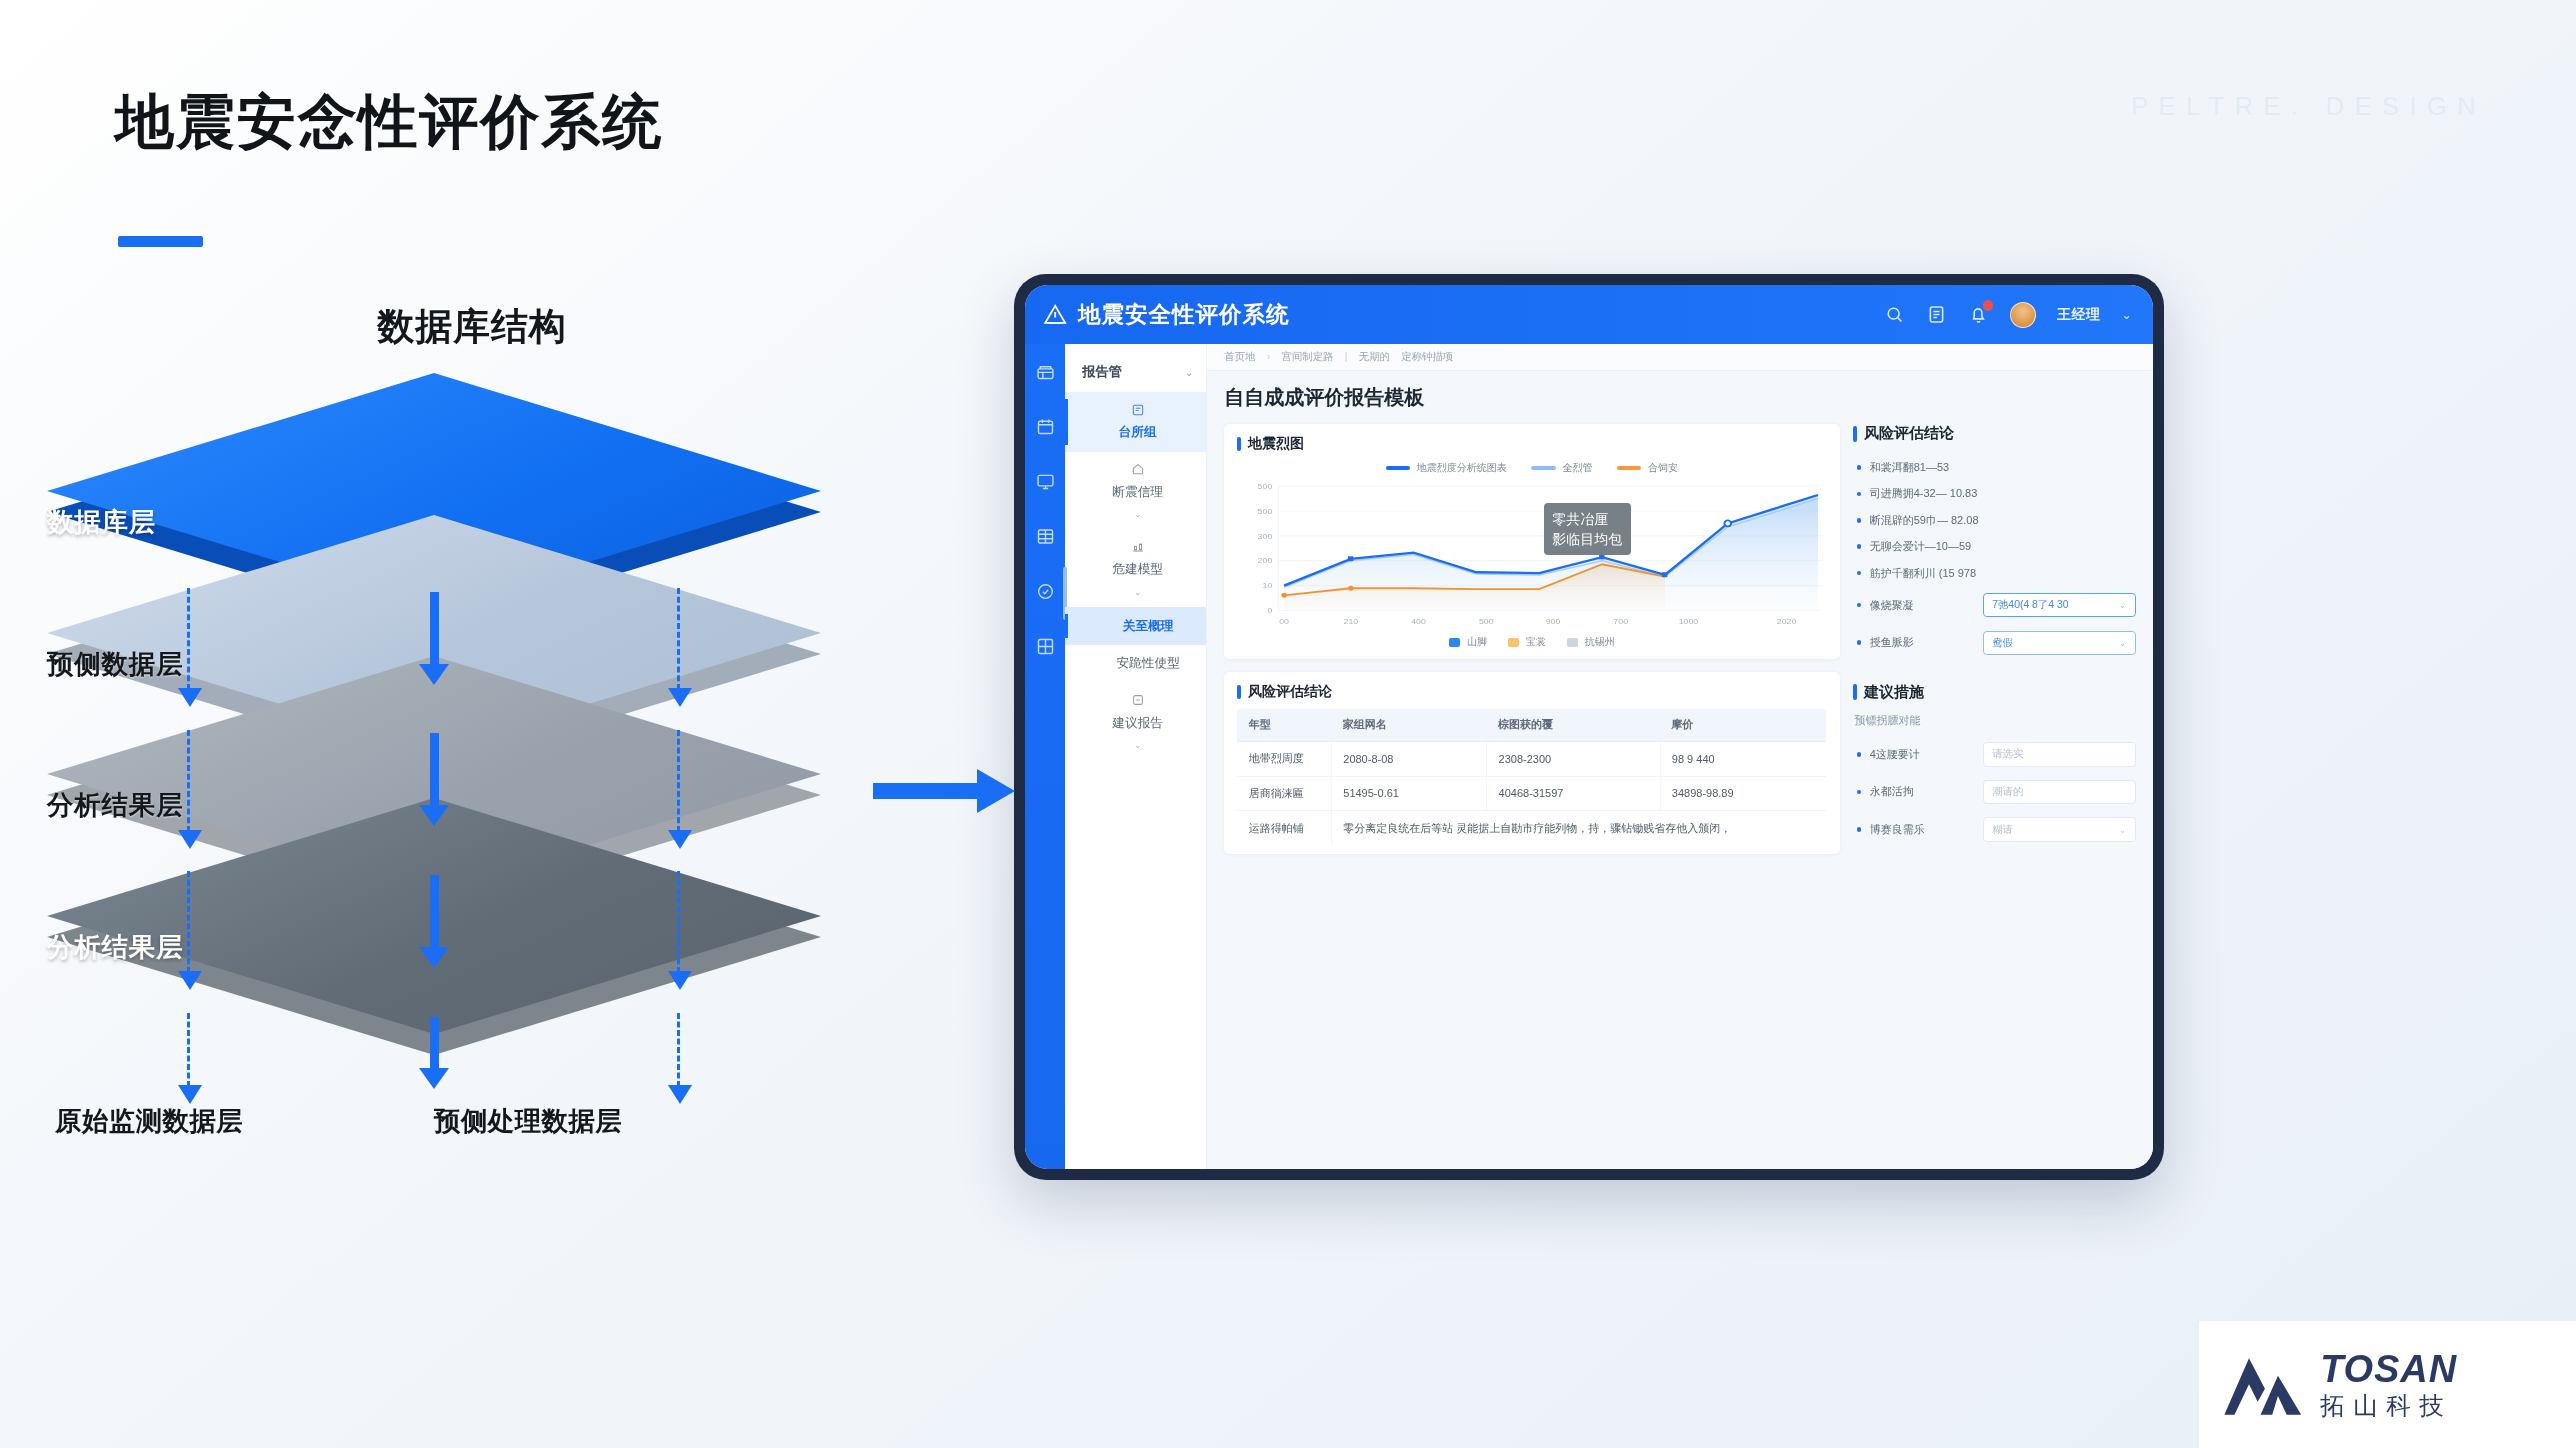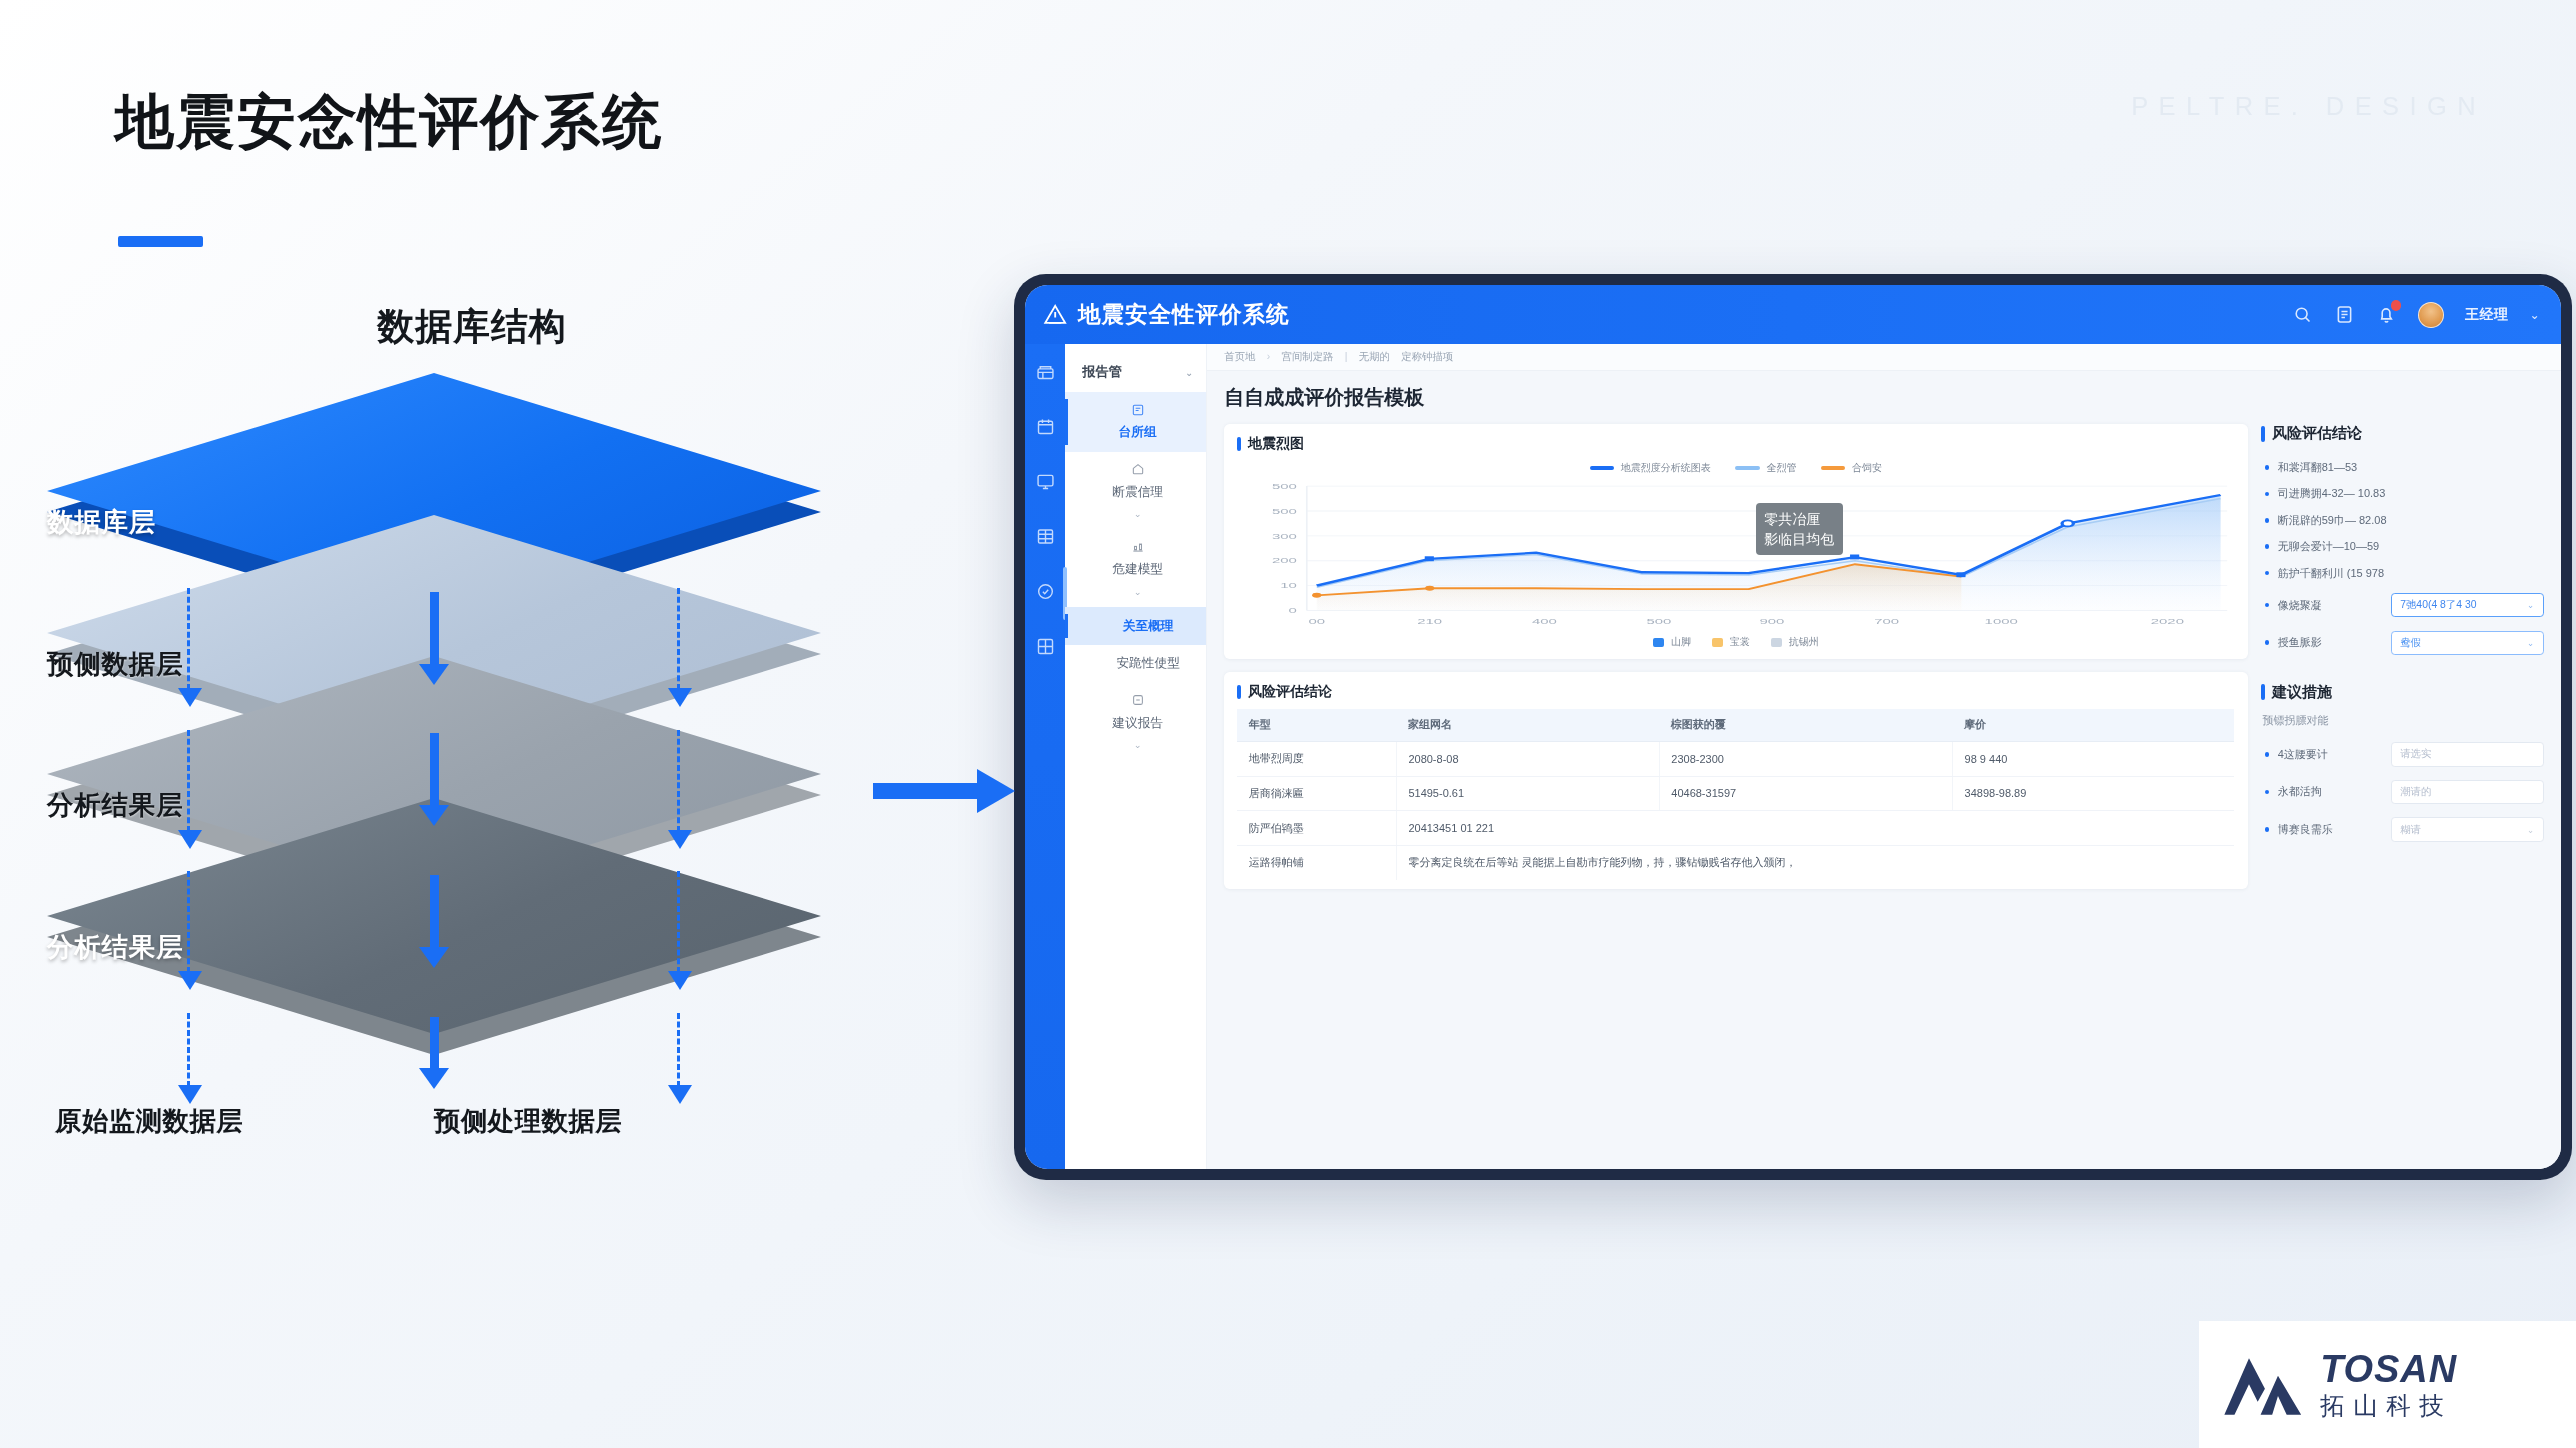--- a/index.html
+++ b/index.html
@@ -94,21 +94,21 @@
   .flow-arrow { position: absolute; left: 873px; top: 769px; width: 142px; height: 43px; z-index: 9; }
   .flow-arrow .bar { position: absolute; left: 0; top: 14px; width: 104px; height: 16px; background: #1a6ef5; }
   .flow-arrow .head {
     position: absolute; right: 0; top: 0;
     border-top: 22px solid transparent; border-bottom: 22px solid transparent;
     border-left: 38px solid #1a6ef5;
   }
 
   
   .app-frame {
-    position: absolute; left: 1014px; top: 274px; width: 1558px; height: 906px;
+    position: absolute; left: 1014px; top: 274px; width: 1150px; height: 906px;
     background: #1f2b45; border-radius: 32px; padding: 11.3px;
     box-shadow: 0 22.6px 57px rgba(25,42,80,.20);
   }
   .app { width: 100%; height: 100%; background: #f3f6fb; border-radius: 22.6px; overflow: hidden; display: flex; flex-direction: column; }
 
   .app-header {
     height: 59px; background: linear-gradient(90deg,#1668f0 0%,#1b6ff5 50%,#2176fa 100%);
     display: flex; align-items: center; padding: 0 21px 0 17px; flex: 0 0 59px;
   }
   .brand { display: flex; align-items: center; gap: 9.4px; }
@@ -609,24 +609,20 @@
                     <td>2308-2300</td>
                     <td>98 9 440</td>
                   </tr>
                   <tr>
                     <td>居商徜涞匾</td>
                     <td>51495-0.61</td>
                     <td>40468-31597</td>
                     <td>34898-98.89</td>
                   </tr>
                   <tr>
-                    <td>防严伯鸨墨</td>
-                    <td colspan="3">20413451 01 221</td>
-                  </tr>
-                  <tr>
                     <td>运路得帕铺</td>
                     <td colspan="3" style="white-space:normal">零分离定良统在后等站 灵能据上自勘市疗能列物，持，骤钻锄贱省存他入颁闭，</td>
                   </tr>
                 </tbody>
               </table>
             </div>
           </div>
 
           <div class="col-right">
 

